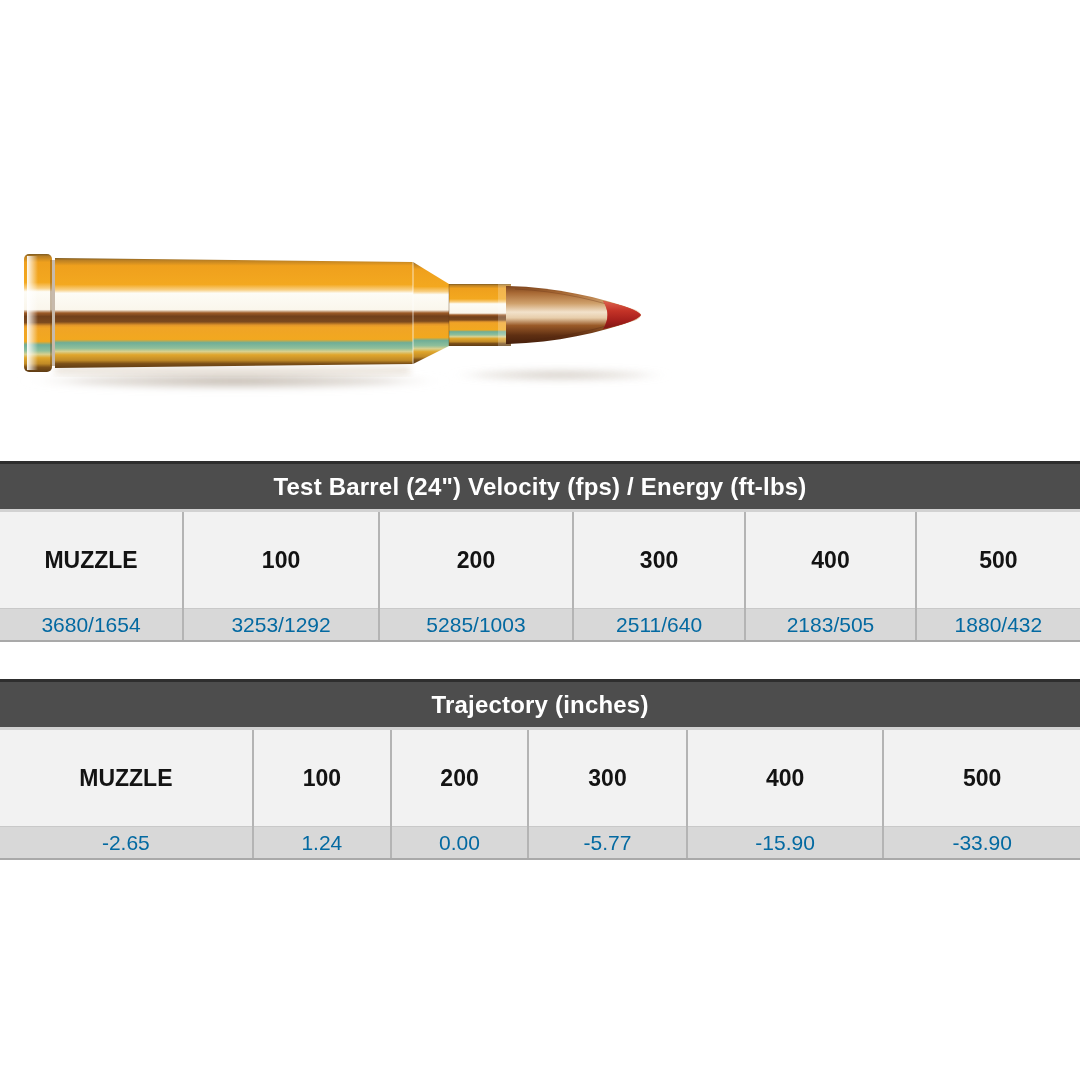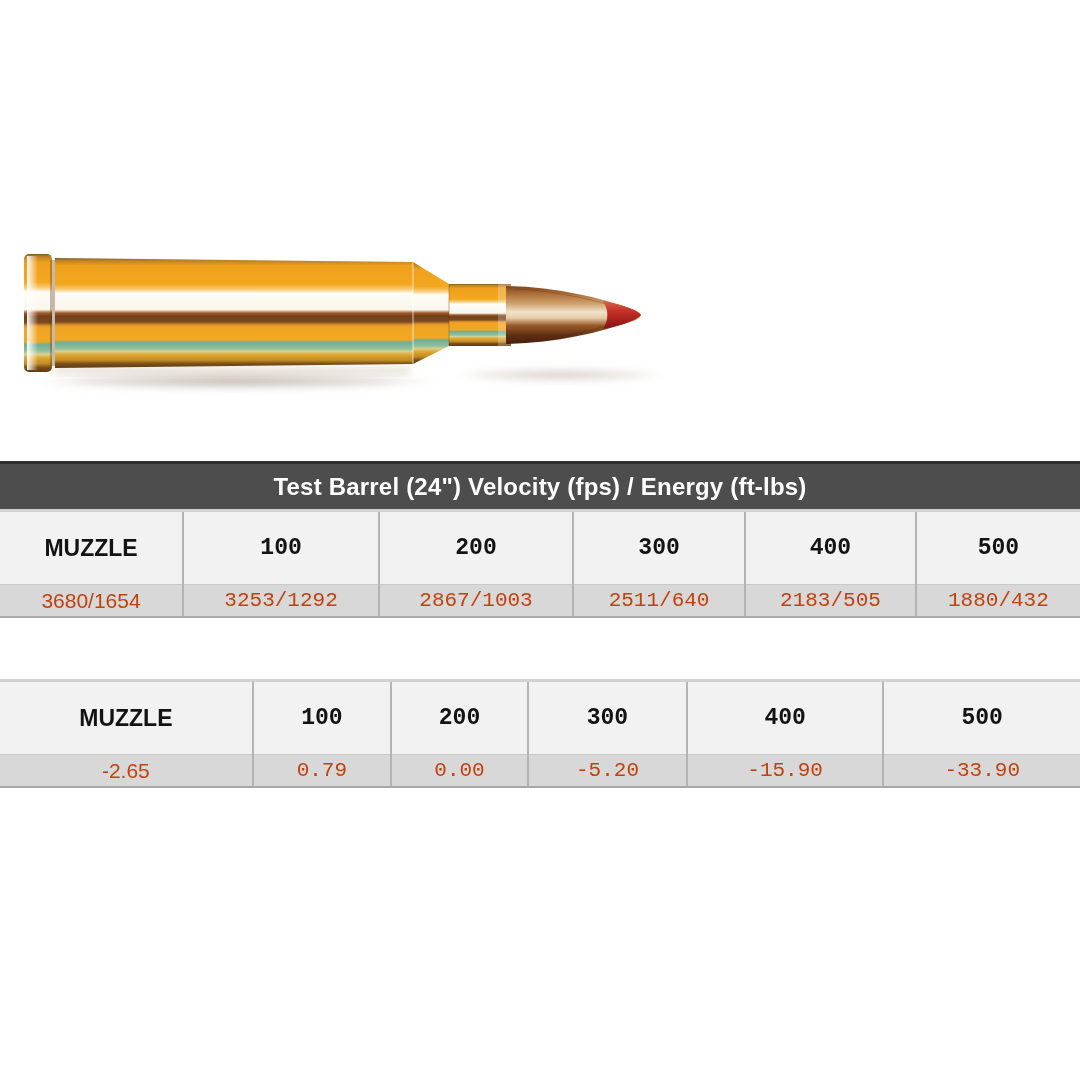--- a/index.html
+++ b/index.html
@@ -19,28 +19,28 @@
   .title-bar{
     background:#4d4d4d;border-top:3px solid #2e2e2e;height:45px;line-height:45px;
     color:#ffffff;font-size:24px;font-weight:bold;text-align:center;
     letter-spacing:0.2px;
   }
   table.ballistics{
     width:100%;border-collapse:collapse;table-layout:fixed;border-top:3px solid #d2d2d2;
   }
   table.ballistics th{
     background:#f2f2f2;height:72px;font-size:23px;font-weight:bold;color:#131313;
-    text-align:center;vertical-align:middle;border-bottom:1px solid #c9c9c9;padding:0;
+    text-align:center;vertical-align:middle;border-bottom:1px solid #c9c9c9;padding:12px;
   }
   table.ballistics td{
-    background:#d8d8d8;height:31px;font-size:21px;font-weight:normal;color:#c2410c;
+    background:#d8d8d8;height:31px;font-size:21px;font-weight:normal;color:#0369a1;
     text-align:center;vertical-align:middle;border-bottom:2px solid #a9a9a9;padding:0;
   }
   table.ballistics th + th,
-  table.ballistics td + td{border-left:2px solid #b4b4b4;font-family:Liberation Mono, monospace;}
+  table.ballistics td + td{border-left:2px solid #b4b4b4;}
 </style>
 </head>
 <body>
 
 <div class="page">
 
   <div class="cartridge-wrap">
     <svg width="680" height="170" viewBox="0 0 680 170">
       <defs>
         <linearGradient id="caseBands" x1="0" y1="0" x2="0" y2="1">
@@ -147,30 +147,33 @@
           <th>200</th>
           <th>300</th>
           <th>400</th>
           <th>500</th>
         </tr>
       </thead>
       <tbody>
         <tr>
           <td>3680/1654</td>
           <td>3253/1292</td>
-          <td>2867/1003</td>
+          <td>5285/1003</td>
           <td>2511/640</td>
           <td>2183/505</td>
           <td>1880/432</td>
         </tr>
       </tbody>
     </table>
   </section>
 
   <section class="btbl trajectory">
+    <div class="title-bar">
+      <span>Trajectory (inches)</span>
+    </div>
     <table class="ballistics">
       <colgroup>
         <col style="width:23.40%">
           <col style="width:12.80%">
           <col style="width:12.70%">
         <col style="width:14.70%">
           <col style="width:18.20%">
           <col style="width:18.20%">
       </colgroup>
       <thead>
@@ -179,23 +182,23 @@
           <th>100</th>
           <th>200</th>
           <th>300</th>
           <th>400</th>
           <th>500</th>
         </tr>
       </thead>
       <tbody>
         <tr>
           <td>-2.65</td>
-          <td>0.79</td>
+          <td>1.24</td>
           <td>0.00</td>
-          <td>-5.20</td>
+          <td>-5.77</td>
           <td>-15.90</td>
           <td>-33.90</td>
         </tr>
       </tbody>
     </table>
   </section>
 
 </div>
 
 </body></html>

